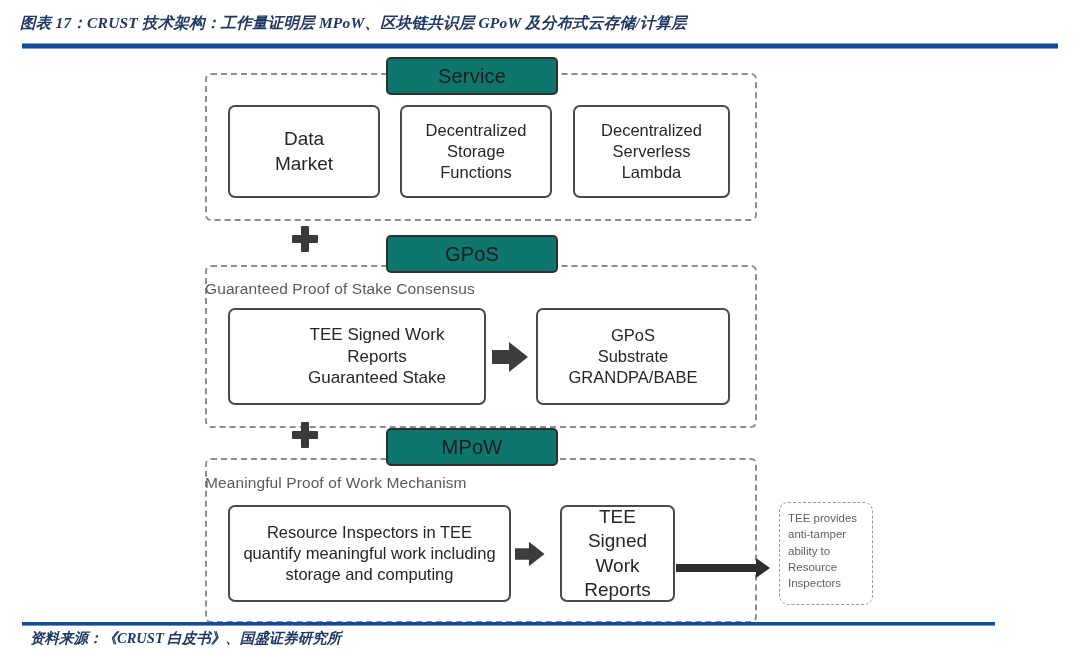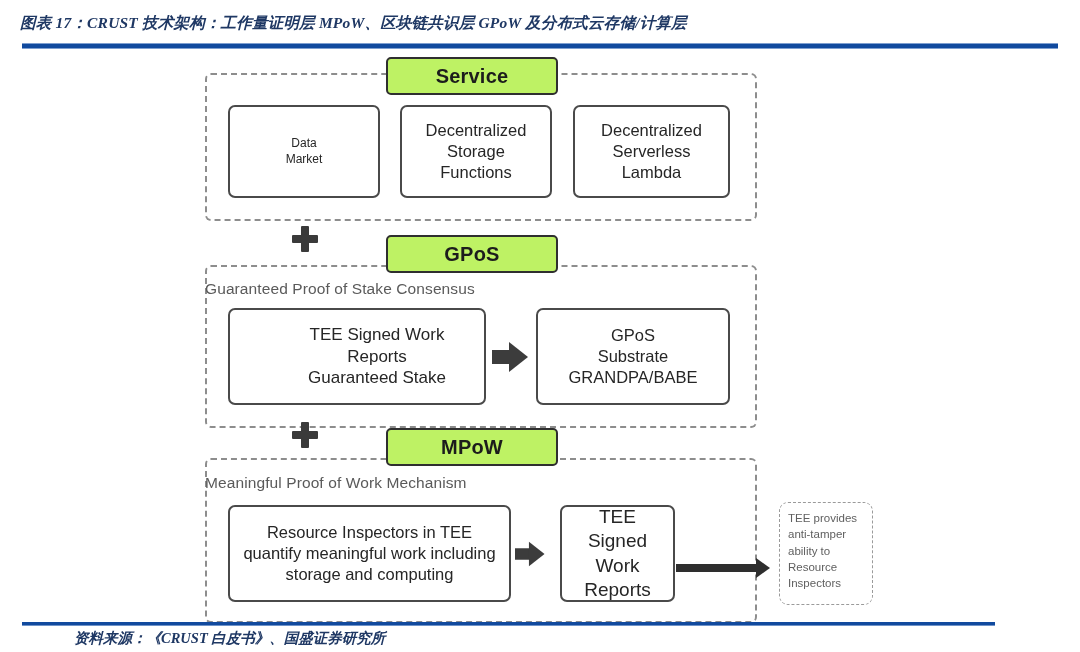--- a/index.html
+++ b/index.html
@@ -61,21 +61,20 @@
   .fig-source {
     position: absolute;
     left: 30px;
     top: 629px;
     font-family: "Liberation Serif", serif;
     font-style: italic;
     font-weight: bold;
     font-size: 14.5px;
     color: #1f3864;
     white-space: nowrap;
-    margin-left: 44px;
   }
 
   
   .diagram {
     position: absolute;
     left: 0;
     top: 50px;
     width: 1080px;
     height: 570px;
   }
@@ -88,28 +87,28 @@
     box-sizing: border-box;
     background: transparent;
   }
   .layer-service { left: 205px; top: 23px;  width: 552px; height: 148px; }
   .layer-gpos    { left: 205px; top: 215px; width: 552px; height: 163px; }
   .layer-mpow    { left: 205px; top: 408px; width: 552px; height: 165px; }
 
   
   .layer-tab {
     position: absolute;
-    background: #bef264;
+    background: #0f766e;
     border: 2.5px solid #2f2f2f;
     border-radius: 5px;
     box-sizing: border-box;
     display: flex;
     align-items: center;
     justify-content: center;
-    font-weight: bold;
+    font-weight: normal;
     font-size: 20px;
     color: #1c1c1c;
     letter-spacing: 0.2px;
     z-index: 5;
     text-align: center;
   }
   .tab-service { left: 386px; top: 7px;   width: 172px; height: 38px; }
   .tab-gpos    { left: 386px; top: 185px; width: 172px; height: 38px; }
   .tab-mpow    { left: 386px; top: 378px; width: 172px; height: 38px; }
 
@@ -135,21 +134,21 @@
     display: flex;
     align-items: center;
     justify-content: center;
     text-align: center;
     color: #262626;
     line-height: 1.28;
     padding: 2px 6px;
   }
 
   
-  .n-data-market     { left: 228px; top: 55px; width: 152px; height: 93px; font-size: 12px; }
+  .n-data-market     { left: 228px; top: 55px; width: 152px; height: 93px; font-size: 19px; }
   .n-storage-fn      { left: 400px; top: 55px; width: 152px; height: 93px; font-size: 16.5px; }
   .n-serverless      { left: 573px; top: 55px; width: 157px; height: 93px; font-size: 16.5px; }
 
   
   .n-tee-reports     { left: 228px; top: 258px; width: 258px; height: 97px; font-size: 17px; padding-left: 46px; }
   .n-gpos-substrate  { left: 536px; top: 258px; width: 194px; height: 97px; font-size: 16.5px; }
 
   
   .n-resource-insp   { left: 228px; top: 455px; width: 283px; height: 97px; font-size: 16.5px; border-radius: 7px; }
   .n-tee-signed      { left: 560px; top: 455px; width: 115px; height: 97px; font-size: 19px; }

